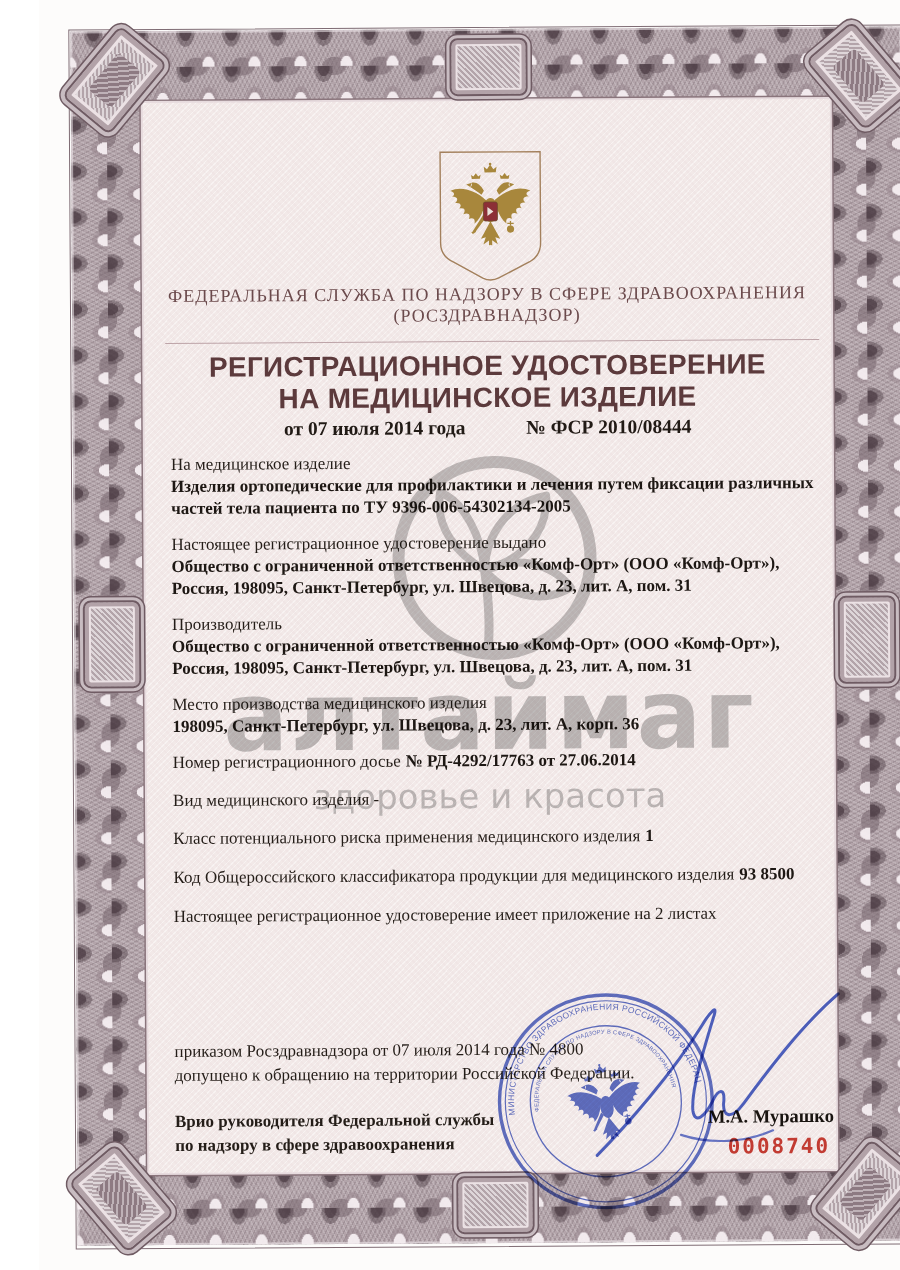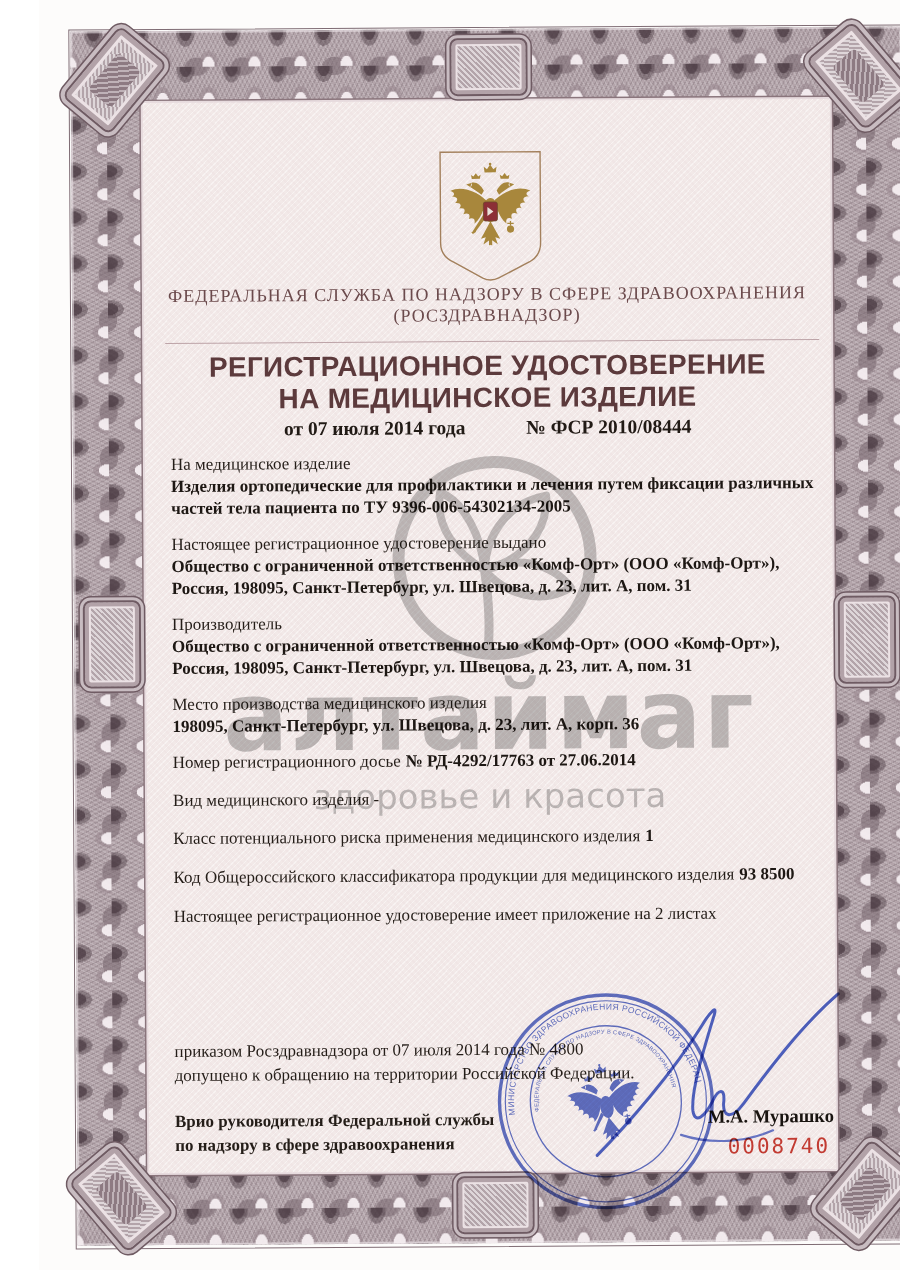--- a/index.html
+++ b/index.html
@@ -76,21 +76,21 @@
   .fields p{margin:0;}
   .f-label{margin:0;}
   .f-value{font-weight:bold;color:#1d1713;}
   .gap12{margin-bottom:14px !important;} .gap16{margin-bottom:16px !important;} .gap17{margin-bottom:17px !important;}
   .inline b{font-weight:bold;color:#1d1713;margin-left:5px;}
 
   .footer{position:absolute;left:133px;top:1038px;width:655px;font-size:17px;line-height:24px;color:#241d18;}
   .footer .position{margin-top:22px;font-weight:bold;}
   .signer-name{position:absolute;right:108px;top:1108px;font-weight:bold;font-size:18.5px;color:#191410;text-align:right;}
   .serial{position:absolute;right:112px;top:1136px;font-family:"DejaVu Sans Mono",monospace;
-      font-size:21px;letter-spacing:2px;color:#c23b32;}
+      font-size:21px;letter-spacing:2px;color:#c23b32;font-weight:bold;}
 
   
   .wm{pointer-events:none;mix-blend-mode:multiply;}
   .wm-logo{position:absolute;left:348px;top:450px;width:216px;height:216px;opacity:.40;}
   .wm-brand{position:absolute;left:0;width:900px;top:668px;text-align:center;
       font-family:"DejaVu Sans",sans-serif;font-weight:bold;font-size:96px;line-height:96px;
       color:rgba(105,105,105,.40);letter-spacing:2px;}
   .wm-tagline{position:absolute;left:0;width:900px;top:776px;text-align:center;
       font-family:"DejaVu Sans",sans-serif;font-size:34px;color:rgba(112,112,112,.42);}
 

